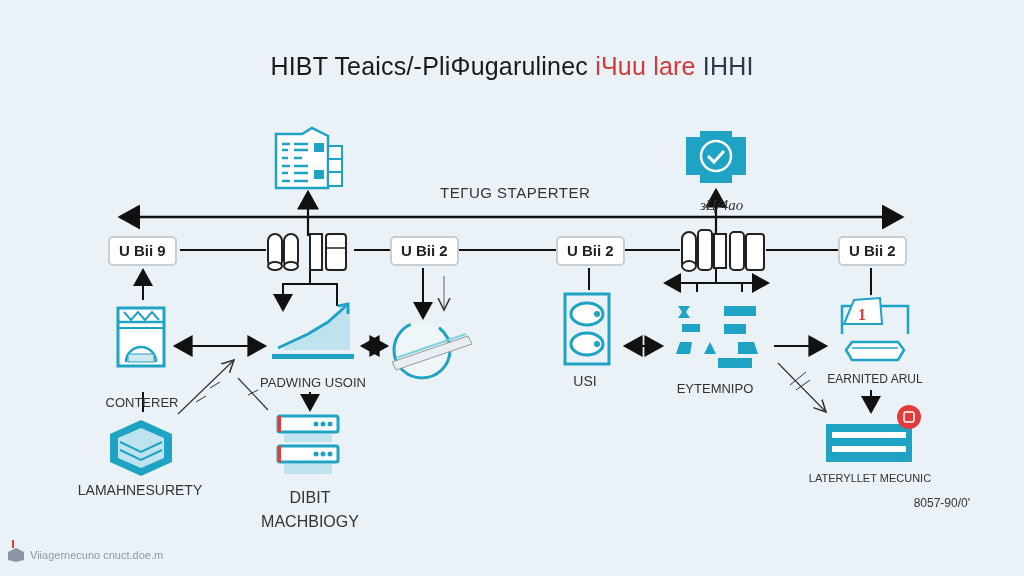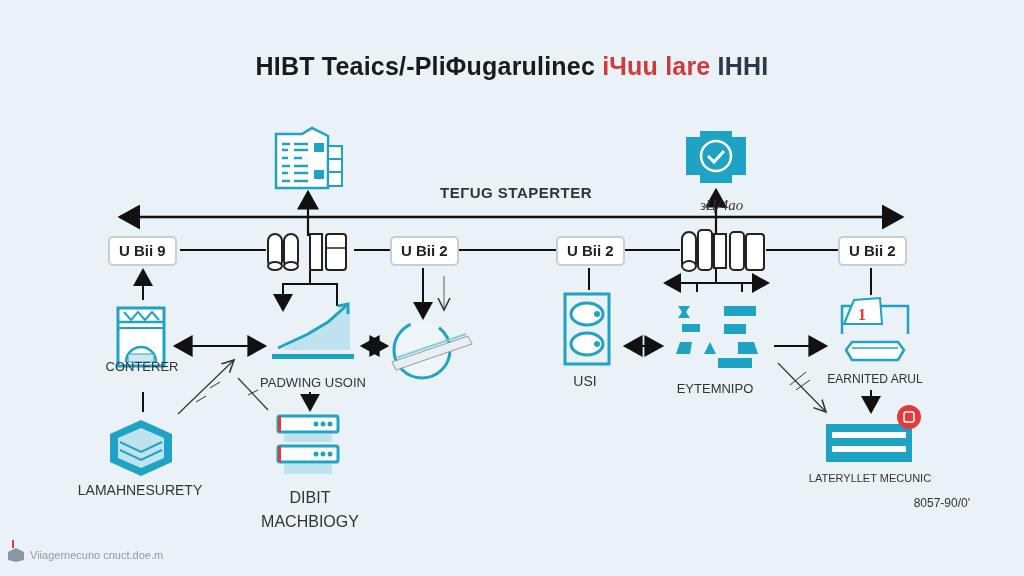--- a/index.html
+++ b/index.html
@@ -6,26 +6,26 @@
   body {
     width:1024px; height:576px; overflow:hidden;
     background:#eaf1f7;
     font-family:"Liberation Sans", sans-serif;
     position:relative;
     color:#222;
   }
   .abs { position:absolute; }
   .title {
     left:0; width:1024px; top:52px; text-align:center;
-    font-size:25px; font-weight:bold; color:#1a1a1a; letter-spacing:0.2px;
+    font-size:25px; font-weight:normal; color:#1a1a1a; letter-spacing:0.2px;
   }
   .title .red { color:#d23a3a; }
   .title .dark { color:#2b3a4a; }
   .lane-label {
-    left:440px; top:184px; font-size:15px; color:#333; letter-spacing:0.5px;font-weight:bold;
+    left:440px; top:184px; font-size:15px; color:#333; letter-spacing:0.5px;
   }
   .small-note { font-size:15px; color:#333; font-style:italic;font-family:Liberation Serif, serif; }
   .node-box {
     height:26px; line-height:26px; padding:0 9px;
     background:#fff; border:2.5px solid #c9ced3; border-radius:5px;
     font-weight:bold; font-size:15px; color:#222; white-space:nowrap;
   }
   .label { font-size:13px; color:#333; text-align:center; white-space:nowrap; }
   .label-lg { font-size:16px; color:#333; text-align:center; white-space:nowrap; line-height:24px;}
   .footer { left:30px; top:549px; font-size:11px; color:#8a9aa8; }
@@ -170,21 +170,21 @@
 <div class="abs" style="left:116px;top:306px;">
   <svg width="56" height="62" style="position:static">
     <rect x="2" y="2" width="46" height="58" fill="#fff" stroke="#1fa3c4" stroke-width="3"></rect>
     <line x1="2" y1="16" x2="48" y2="16" stroke="#1fa3c4" stroke-width="2.5"></line>
     <line x1="2" y1="22" x2="48" y2="22" stroke="#1fa3c4" stroke-width="2"></line>
     <polyline points="8,6 15,14 22,6 29,14 36,6 43,14" fill="none" stroke="#1fa3c4" stroke-width="2"></polyline>
     <path d="M10,56 A15,15 0 0,1 40,56" fill="none" stroke="#1fa3c4" stroke-width="2.5"></path>
     <rect x="12" y="48" width="26" height="8" fill="#cfe7ef" stroke="#1fa3c4" stroke-width="1"></rect>
   </svg>
 </div>
-<div class="abs label" style="left:100px;top:359px;width:84px;">CONTERER</div>
+<div class="abs label" style="left:100px;top:395px;width:84px;">CONTERER</div>
 
 <div class="abs" style="left:268px;top:300px;">
   <svg width="90" height="62" style="position:static">
     <path d="M16,48 L60,22 L76,8 L82,10 L82,50 L16,50 Z" fill="#bfe3ee"></path>
     <polyline points="10,48 40,34 60,22 78,6" fill="none" stroke="#1fa3c4" stroke-width="3"></polyline>
     <polyline points="70,6 80,4 80,14" fill="none" stroke="#1fa3c4" stroke-width="3"></polyline>
     <rect x="4" y="54" width="82" height="5" fill="#1fa3c4"></rect>
   </svg>
 </div>
 <div class="abs label" style="left:260px;top:375px;width:100px;text-align:center;">PADWING USOIN</div>

